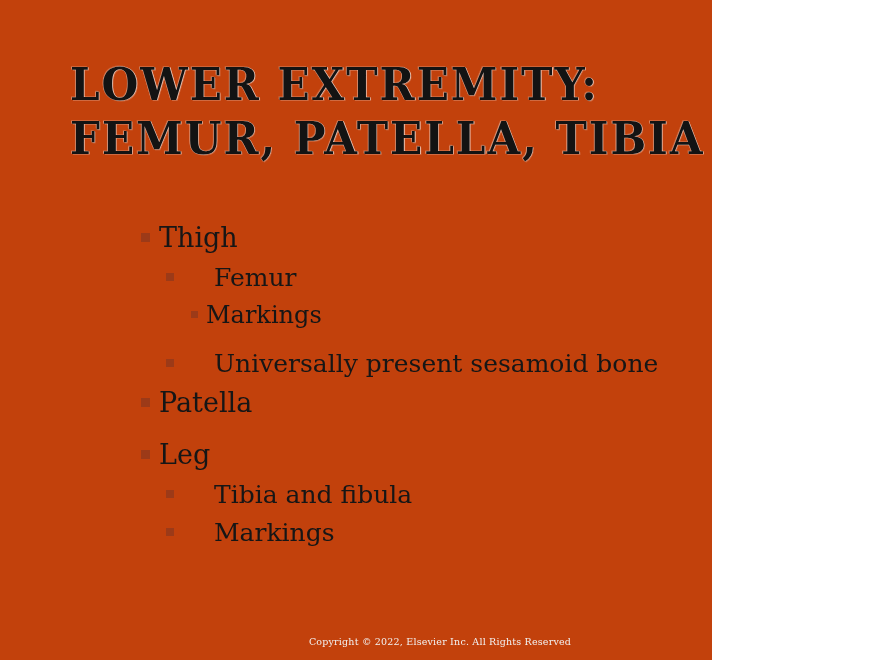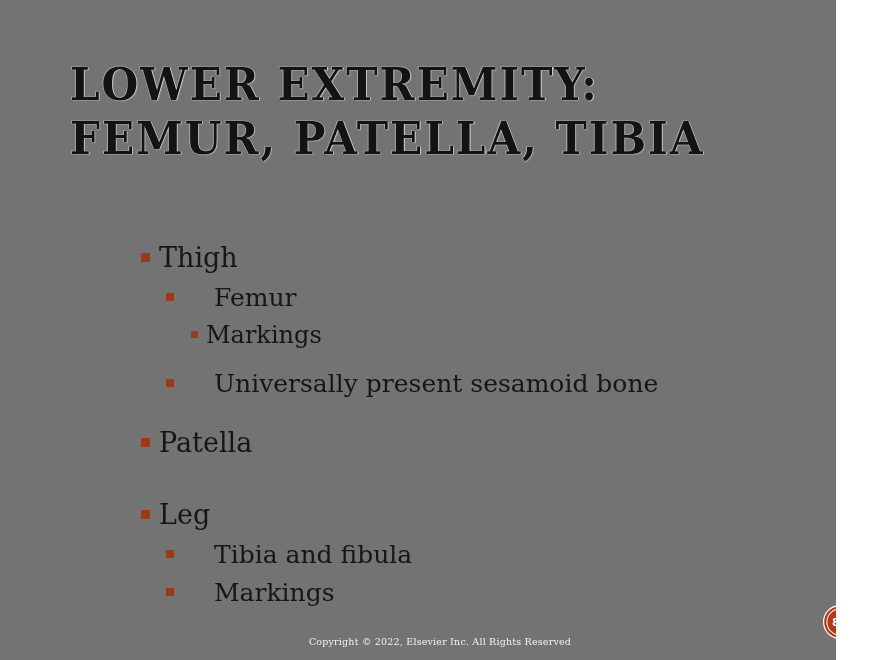--- a/index.html
+++ b/index.html
@@ -4,23 +4,23 @@
 <title>Lower Extremity Slide</title>
 <style>
   html, body {
     margin: 0;
     padding: 0;
     background: #ffffff;
   }
 
   #slide {
     position: relative;
-    width: 836px;
+    width: 712px;
     height: 660px;
-    background: #737373;
+    background: #c2410c;
     overflow: hidden;
     font-family: "DejaVu Serif", "Liberation Serif", serif;
   }
 
   
   .title-block {
     position: absolute;
     left: 70px;
     top: 58px;
     width: 760px;
@@ -80,21 +80,20 @@
   }
   .lvl1 .bullet-mark {
     width: 9px;
     height: 9px;
     margin-right: 9px;
     top: -5px;
   }
   .lvl1 .bullet-text {
     font-size: 27px;
     line-height: 39px;
-    margin-top: 20px;
   }
 
   
   .lvl2 {
     padding-left: 166px;
     margin-bottom: 1px;
   }
   .lvl2 .bullet-mark {
     width: 8px;
     height: 8px;

